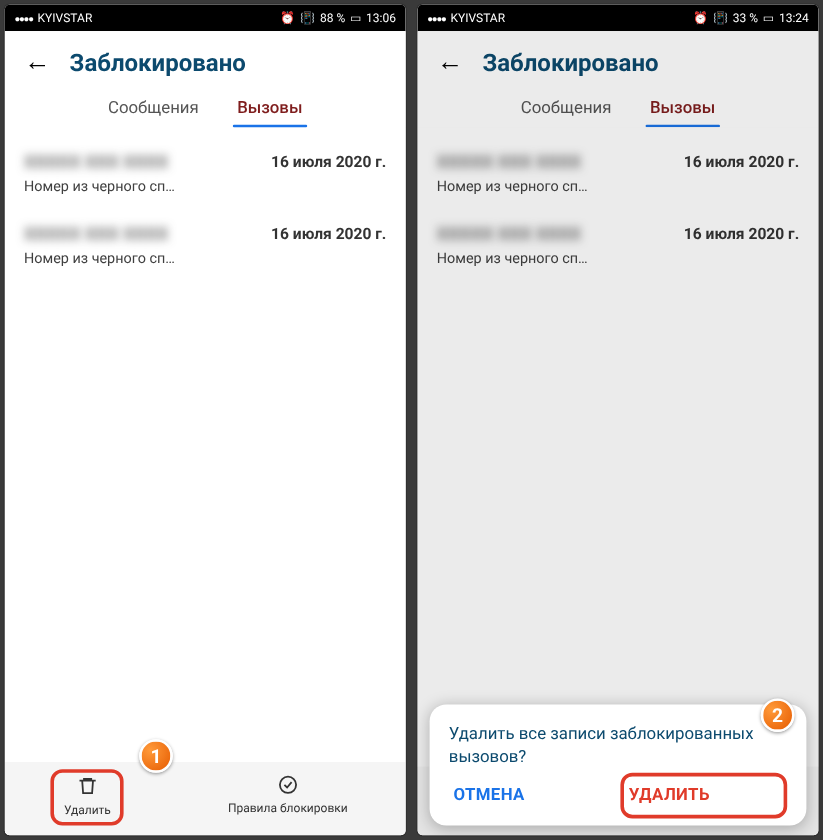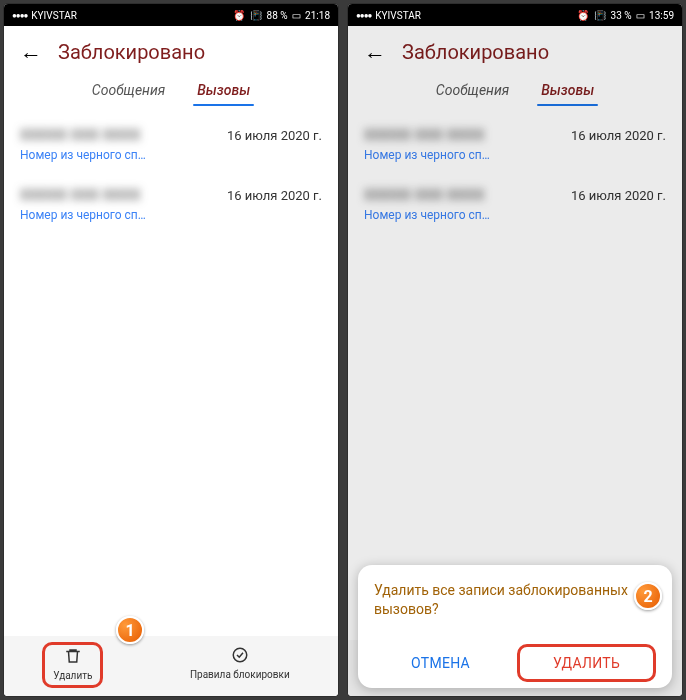--- a/index.html
+++ b/index.html
@@ -44,35 +44,34 @@
   .screen-body { background: #fff; height: calc(100% - 22px); position: relative; display: flex; flex-direction: column; }
 
   .header {
     display: flex;
     align-items: center;
     padding: 14px 16px 6px;
     gap: 16px;
     background: #fff;
   }
   .header .back-arrow { font-size: 22px; line-height: 1; }
-  .header .title { font-size: 20px; font-weight: 400; color: #7f1d1d; }
+  .header .title { font-size: 20px; font-weight: 700; color: #0c4a6e; }
 
   .tabs {
     display: flex;
     justify-content: center;
     gap: 24px;
     padding: 6px 0 0;
     background: #fff;
   }
   .tab {
     font-size: 14px;
     color: #555;
     padding: 6px 4px 8px;
     position: relative;
-    font-style: italic;
   }
   .tab.active {
     color: #7f1d1d;
     font-weight: 500;
   }
   .tab.active::after {
     content: "";
     position: absolute;
     left: 0; right: 0; bottom: 0;
     height: 2px;
@@ -91,22 +90,22 @@
     align-items: flex-start;
     padding: 10px 0 14px;
   }
   .item .col { display: flex; flex-direction: column; gap: 4px; }
   .item .num {
     font-size: 15px;
     color: #333;
     filter: blur(4px);
     user-select: none;
   }
-  .item .desc { font-size: 12px; color: #3b82f6; }
-  .item .date { font-size: 13px; color: #333; padding-top: 2px; }
+  .item .desc { font-size: 12px; color: #404040; }
+  .item .date { font-size: 13px; color: #333; padding-top: 2px; font-weight: bold; }
 
   .bottom-bar-wrap {
     background: #f5f5f5;
     padding: 6px 0 8px;
   }
   .bottom-bar {
     display: flex;
     justify-content: space-around;
   }
   .bb-item {
@@ -156,36 +155,35 @@
     background: #fff;
     border-radius: 14px;
     margin: 0 10px 8px;
     width: calc(100% - 20px);
     padding: 16px 16px 6px;
     box-shadow: 0 2px 12px rgba(0,0,0,0.25);
     pointer-events: auto;
   }
   .dialog .msg {
     font-size: 14px;
-    color: #a16207;
+    color: #0c4a6e;
     line-height: 1.4;
-    margin-bottom: 24px;
+    margin-bottom: 2px;
   }
   .dialog .dbtns {
     display: flex;
     justify-content: space-between;
     align-items: center;
     gap: 10px;
   }
   .dialog .dbtn {
     flex: 1;
-    text-align: center;
     padding: 10px 4px;
     font-size: 14px;
-    font-weight: 400;
+    font-weight: 700;
     letter-spacing: 0.3px;
   }
   .dbtn.cancel { color: #1a73e8; }
   .dbtn.confirm {
     color: #e03b2a;
     border: 3px solid #e03b2a;
     border-radius: 10px;
     padding: 8px 4px;
   }
 
@@ -200,21 +198,21 @@
   <div class="statusbar">
     <div class="sb-left">
       <span class="dots">●●●●</span>
       <span>KYIVSTAR</span>
     </div>
     <div class="sb-right">
       <span>⏰</span>
       <span>📳</span>
       <span>88 %</span>
       <span>▭</span>
-      <span>21:18</span>
+      <span>13:06</span>
     </div>
   </div>
 
   <div class="screen-body">
     <div class="header">
       <span class="back-arrow">←</span>
       <span class="title">Заблокировано</span>
     </div>
 
     <div class="tabs">
@@ -269,21 +267,21 @@
   <div class="statusbar">
     <div class="sb-left">
       <span class="dots">●●●●</span>
       <span>KYIVSTAR</span>
     </div>
     <div class="sb-right">
       <span>⏰</span>
       <span>📳</span>
       <span>33 %</span>
       <span>▭</span>
-      <span>13:59</span>
+      <span>13:24</span>
     </div>
   </div>
 
   <div class="screen-body">
     <div class="header">
       <span class="back-arrow">←</span>
       <span class="title">Заблокировано</span>
     </div>
 
     <div class="tabs">

